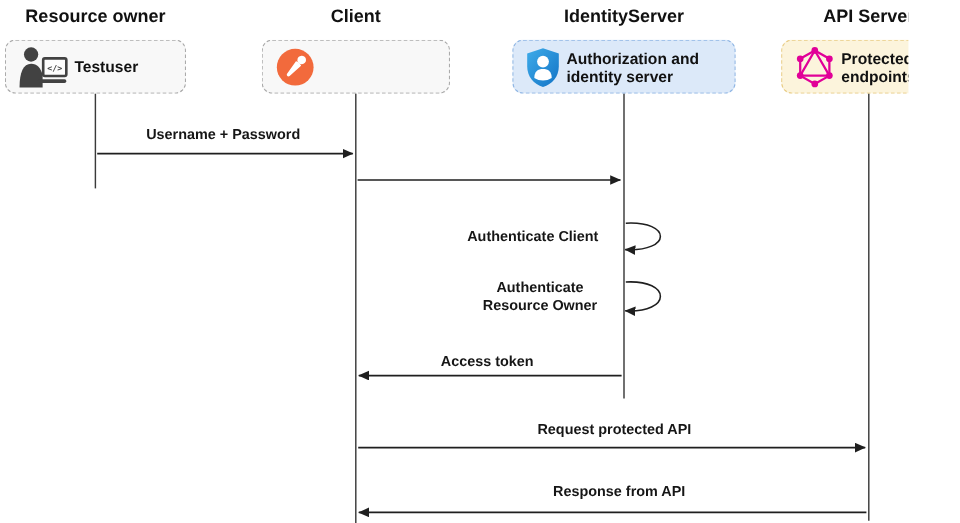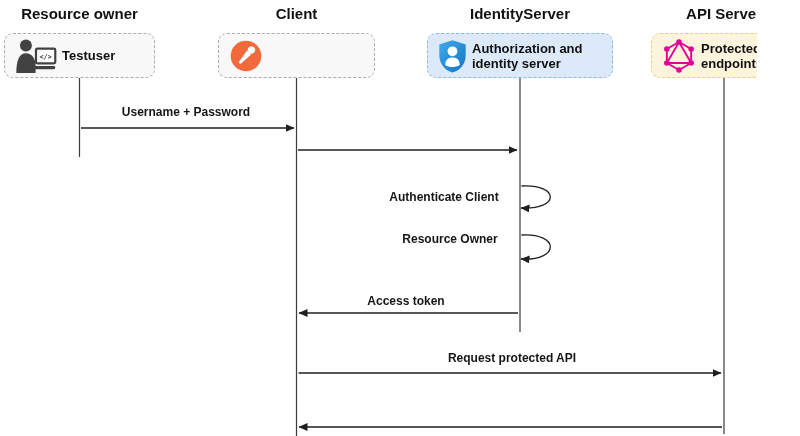--- a/index.html
+++ b/index.html
@@ -126,21 +126,23 @@
     </span>
     <span class="actor-label">Protected endpoints</span>
   </div>
 
   <div class="msg-label" style="left:86px;top:105px;width:200px">Username + Password</div>
 
 
   <div class="msg-label" style="left:344px;top:190px;width:200px">Authenticate Client</div>
 
   <div class="msg-label" style="left:350px;top:232px;width:200px">
+    <div>Authenticate</div>
     <div>Resource Owner</div>
   </div>
 
   <div class="msg-label" style="left:306px;top:294px;width:200px">Access token</div>
 
   <div class="msg-label" style="left:362px;top:351px;width:300px">Request protected API</div>
 
+  <div class="msg-label" style="left:366px;top:402px;width:300px">Response from API</div>
 
 </div>
 
 </body></html>

